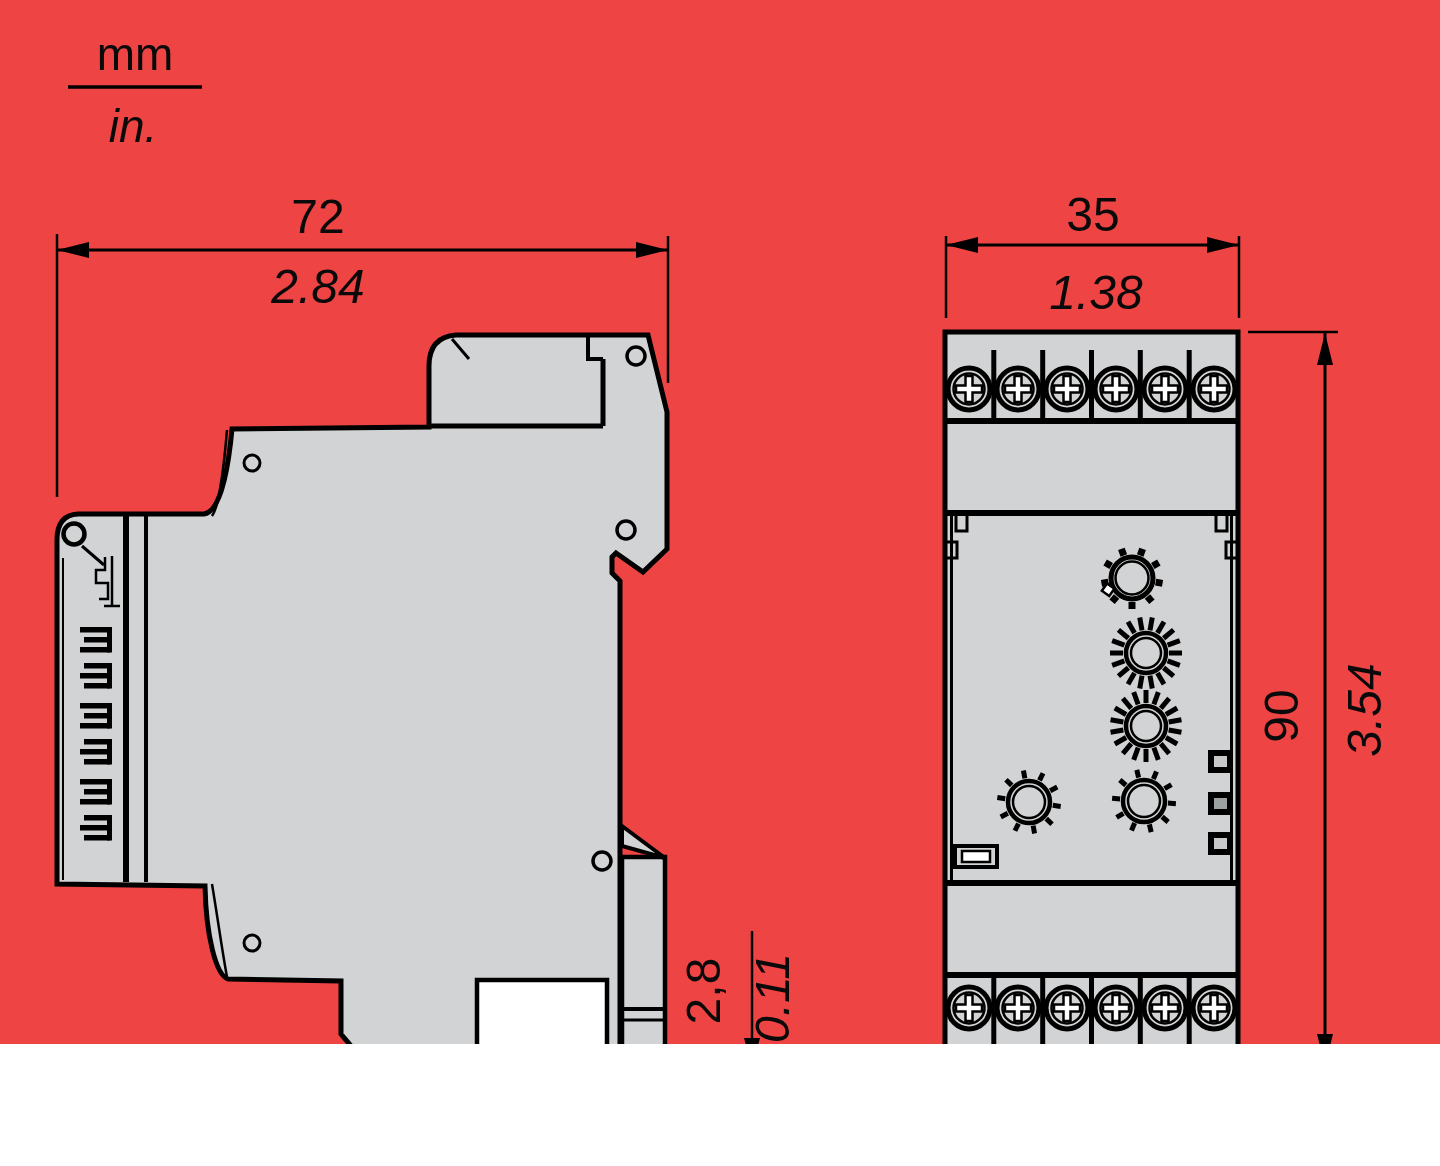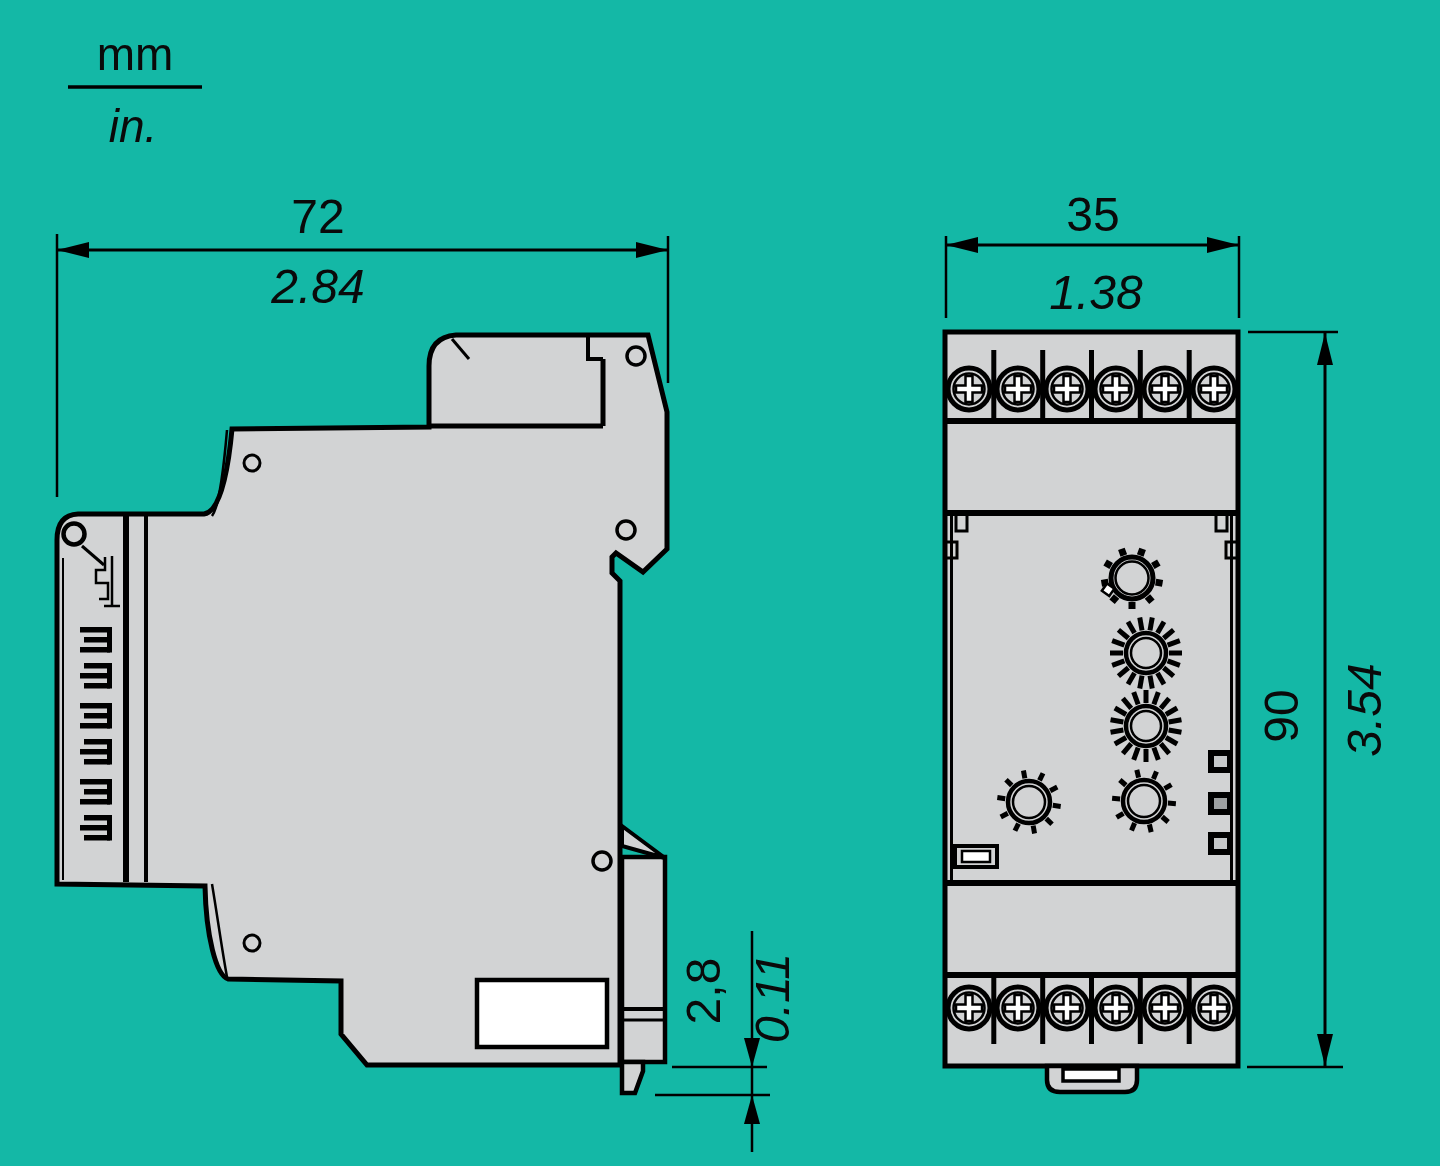--- a/index.html
+++ b/index.html
@@ -1,16 +1,16 @@
 <!DOCTYPE html>
 <html><head>
 <meta charset="utf-8">
 <style>
   html,body{margin:0;padding:0;background:#ffffff;}
-  .page{width:1440px;height:1166px;background:#14b8a6;position:relative;overflow:hidden;}
+  .page{width:1440px;height:1044px;background:#ef4444;position:relative;overflow:hidden;}
   svg{display:block;}
   text{font-family:"Liberation Sans", sans-serif;fill:#0a0a0a;}
   .dim{font-size:48px;}
   .dim-it{font-size:48px;font-style:italic;}
   .legend-t{font-size:46px;}
   .legend-i{font-size:46px;font-style:italic;}
   .oln{stroke:#000;fill:none;}
 </style>
 </head>
 <body>

